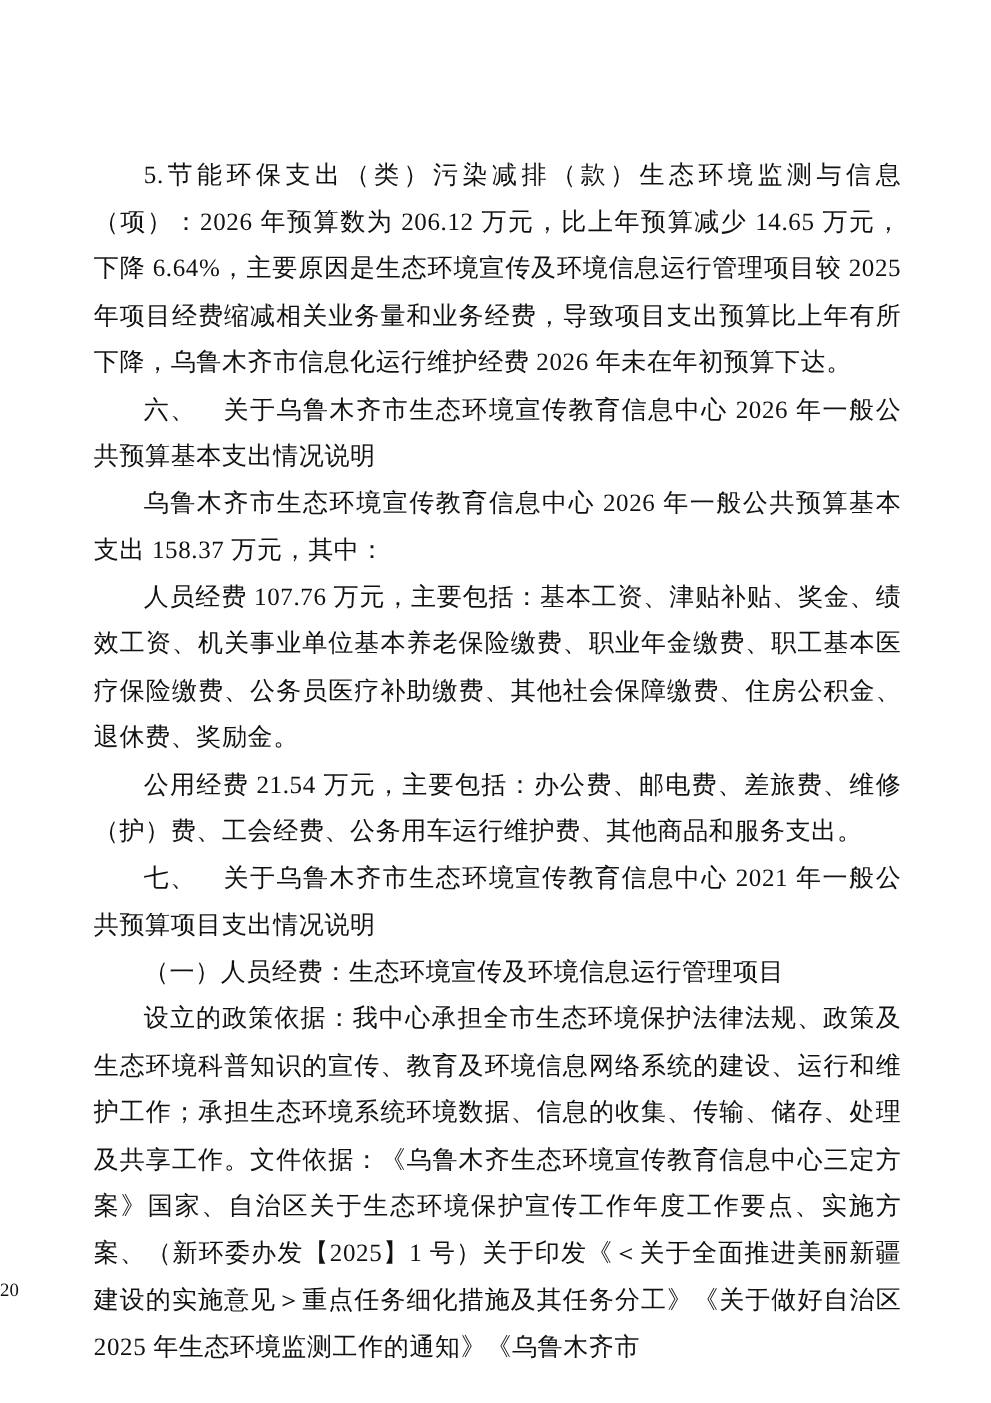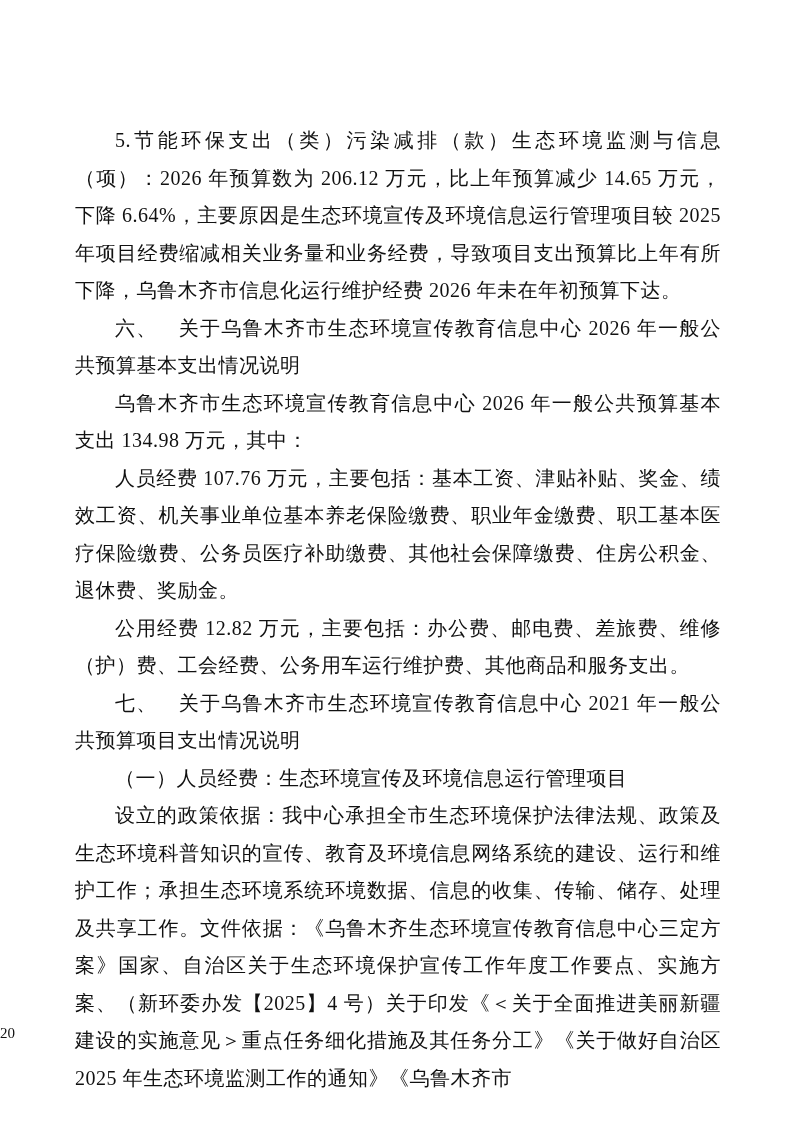--- a/index.html
+++ b/index.html
@@ -45,21 +45,21 @@
     color: #111111;
   }
 </style>
 </head>
 <body>
 
 <div class="page">
   <div class="content">
     <p class="body">5.节能环保支出（类）污染减排（款）生态环境监测与信息（项）：2026 年预算数为 206.12 万元，比上年预算减少 14.65 万元，下降 6.64%，主要原因是生态环境宣传及环境信息运行管理项目较 2025 年项目经费缩减相关业务量和业务经费，导致项目支出预算比上年有所下降，乌鲁木齐市信息化运行维护经费 2026 年未在年初预算下达。</p>
     <p class="heading">六、　关于乌鲁木齐市生态环境宣传教育信息中心 2026 年一般公共预算基本支出情况说明</p>
-    <p class="body">乌鲁木齐市生态环境宣传教育信息中心 2026 年一般公共预算基本支出 134.98 万元，其中：</p>
+    <p class="body">乌鲁木齐市生态环境宣传教育信息中心 2026 年一般公共预算基本支出 158.37 万元，其中：</p>
     <p class="body">人员经费 107.76 万元，主要包括：基本工资、津贴补贴、奖金、绩效工资、机关事业单位基本养老保险缴费、职业年金缴费、职工基本医疗保险缴费、公务员医疗补助缴费、其他社会保障缴费、住房公积金、退休费、奖励金。</p>
-    <p class="body">公用经费 12.82 万元，主要包括：办公费、邮电费、差旅费、维修（护）费、工会经费、公务用车运行维护费、其他商品和服务支出。</p>
+    <p class="body">公用经费 21.54 万元，主要包括：办公费、邮电费、差旅费、维修（护）费、工会经费、公务用车运行维护费、其他商品和服务支出。</p>
     <p class="heading">七、　关于乌鲁木齐市生态环境宣传教育信息中心 2021 年一般公共预算项目支出情况说明</p>
     <p class="body">（一）人员经费：生态环境宣传及环境信息运行管理项目</p>
-    <p class="body">设立的政策依据：我中心承担全市生态环境保护法律法规、政策及生态环境科普知识的宣传、教育及环境信息网络系统的建设、运行和维护工作；承担生态环境系统环境数据、信息的收集、传输、储存、处理及共享工作。文件依据：《乌鲁木齐生态环境宣传教育信息中心三定方案》国家、自治区关于生态环境保护宣传工作年度工作要点、实施方案、（新环委办发【2025】4 号）关于印发《＜关于全面推进美丽新疆建设的实施意见＞重点任务细化措施及其任务分工》《关于做好自治区 2025 年生态环境监测工作的通知》《乌鲁木齐市</p>
+    <p class="body">设立的政策依据：我中心承担全市生态环境保护法律法规、政策及生态环境科普知识的宣传、教育及环境信息网络系统的建设、运行和维护工作；承担生态环境系统环境数据、信息的收集、传输、储存、处理及共享工作。文件依据：《乌鲁木齐生态环境宣传教育信息中心三定方案》国家、自治区关于生态环境保护宣传工作年度工作要点、实施方案、（新环委办发【2025】1 号）关于印发《＜关于全面推进美丽新疆建设的实施意见＞重点任务细化措施及其任务分工》《关于做好自治区 2025 年生态环境监测工作的通知》《乌鲁木齐市</p>
   </div>
   <div class="page-number">20</div>
 </div>
 
 </body></html>

